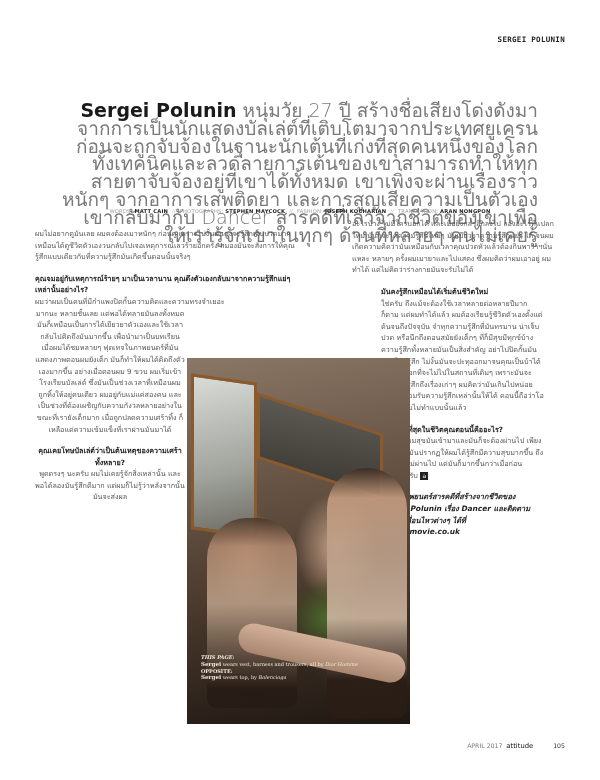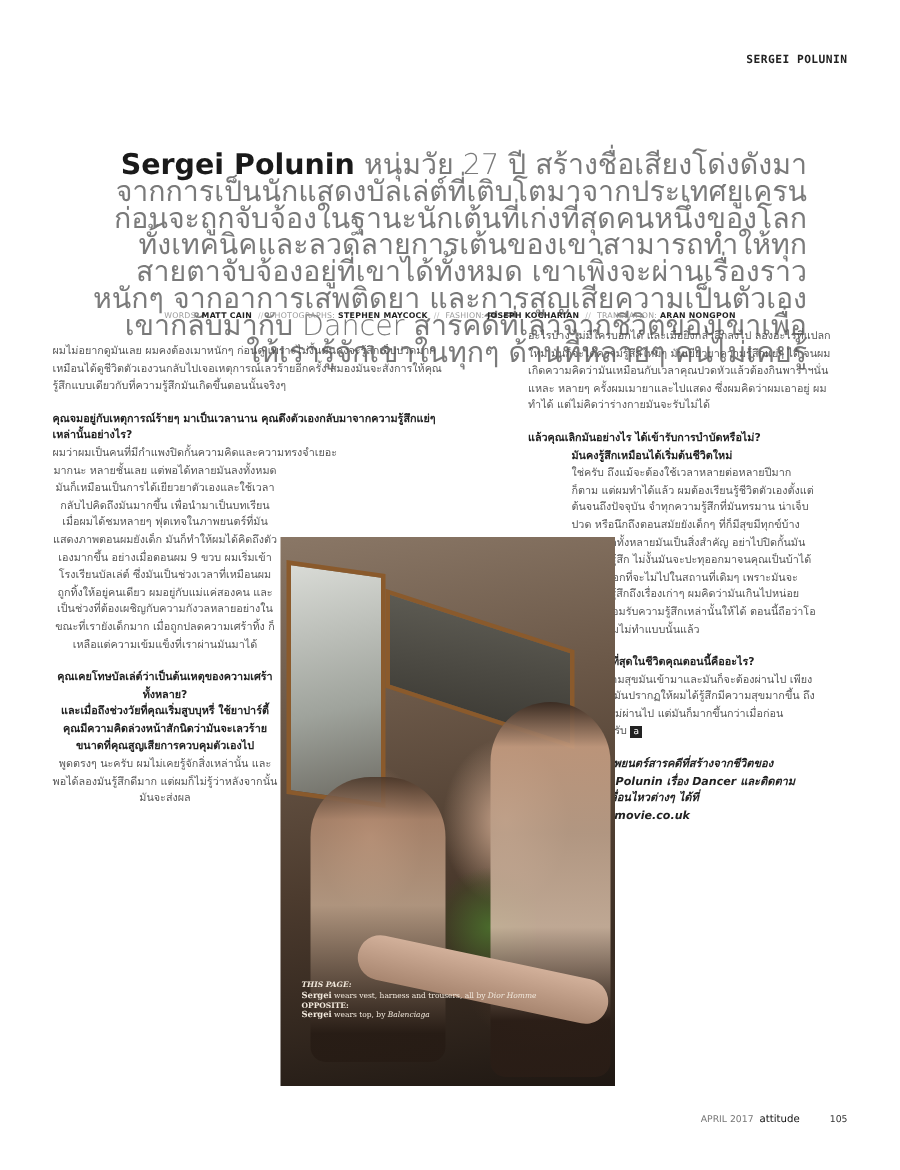--- a/index.html
+++ b/index.html
@@ -86,27 +86,25 @@
   <span class="sep">//</span>
   <span>TRANSLATION: </span><b>ARAN NONGPON</b>
 </div>
 
 <div class="col col-left">
   <div class="a">ผมไม่อยากดูมันเลย ผมคงต้องเมาหนักๆ ก่อนดู เพราะไม่งั้นมันคงจะรู้สึกเจ็บปวดมาก เหมือนได้ดูชีวิตตัวเองวนกลับไปเจอเหตุการณ์เลวร้ายอีกครั้ง สมองมันจะสั่งการให้คุณรู้สึกแบบเดียวกับที่ความรู้สึกมันเกิดขึ้นตอนนั้นจริงๆ</div>
   <div class="q">คุณจมอยู่กับเหตุการณ์ร้ายๆ มาเป็นเวลานาน คุณดึงตัวเองกลับมาจากความรู้สึกแย่ๆ เหล่านั้นอย่างไร?</div>
   <div>ผมว่าผมเป็นคนที่มีกำแพงปิดกั้นความคิดและความทรงจำเยอะ</div>
   <div class="a narrow">มากนะ หลายชั้นเลย แต่พอได้ทลายมันลงทั้งหมด มันก็เหมือนเป็นการได้เยียวยาตัวเองและใช้เวลากลับไปคิดถึงมันมากขึ้น เพื่อนำมาเป็นบทเรียน เมื่อผมได้ชมหลายๆ ฟุตเทจในภาพยนตร์ที่มันแสดงภาพตอนผมยังเด็ก มันก็ทำให้ผมได้คิดถึงตัวเองมากขึ้น อย่างเมื่อตอนผม 9 ขวบ ผมเริ่มเข้าโรงเรียนบัลเล่ต์ ซึ่งมันเป็นช่วงเวลาที่เหมือนผมถูกทิ้งให้อยู่คนเดียว ผมอยู่กับแม่แค่สองคน และเป็นช่วงที่ต้องเผชิญกับความกังวลหลายอย่างในขณะที่เรายังเด็กมาก เมื่อถูกปลดความเศร้าทิ้ง ก็เหลือแต่ความเข้มแข็งที่เราผ่านมันมาได้</div>
   <div class="q narrow">คุณเคยโทษบัลเล่ต์ว่าเป็นต้นเหตุของความเศร้าทั้งหลาย?</div>
-  <div class="q narrow">และเมื่อถึงช่วงวัยที่คุณเริ่มสูบบุหรี่ ใช้ยาปาร์ตี้ คุณมีความคิดล่วงหน้าสักนิดว่ามันจะเลวร้ายขนาดที่คุณสูญเสียการควบคุมตัวเองไป</div>
   <div class="a narrow">พูดตรงๆ นะครับ ผมไม่เคยรู้จักสิ่งเหล่านั้น และพอได้ลองมันรู้สึกดีมาก แต่ผมก็ไม่รู้ว่าหลังจากนั้นมันจะส่งผล</div>
 </div>
 
 <div class="col col-right">
   <div class="a">อะไรบ้าง ไม่มีใครบอกได้ และเมื่อยิ่งกล่ำลึกลงไป ลองอะไรที่แปลกใหม่ มันก็จะได้ความรู้สึกใหม่ๆ มันเยียวยาความรู้สึกแย่ๆ ได้ จนผมเกิดความคิดว่ามันเหมือนกับเวลาคุณปวดหัวแล้วต้องกินพาราฯนั่นแหละ หลายๆ ครั้งผมเมายาและไปแสดง ซึ่งผมคิดว่าผมเอาอยู่ ผมทำได้ แต่ไม่คิดว่าร่างกายมันจะรับไม่ได้</div>
-  <div class="q">แล้วคุณเลิกมันอย่างไร ได้เข้ารับการบำบัดหรือไม่?</div>
   <div class="q narrow-r">มันคงรู้สึกเหมือนได้เริ่มต้นชีวิตใหม่</div>
   <div class="a narrow-r">ใช่ครับ ถึงแม้จะต้องใช้เวลาหลายต่อหลายปีมากก็ตาม แต่ผมทำได้แล้ว ผมต้องเรียนรู้ชีวิตตัวเองตั้งแต่ต้นจนถึงปัจจุบัน จำทุกความรู้สึกที่มันทรมาน น่าเจ็บปวด หรือนึกถึงตอนสมัยยังเด็กๆ ที่ก็มีสุขมีทุกข์บ้าง ความรู้สึกทั้งหลายมันเป็นสิ่งสำคัญ อย่าไปปิดกั้นมัน รู้สึกก็คือรู้สึก ไม่งั้นมันจะปะทุออกมาจนคุณเป็นบ้าได้ ผมเคยเลือกที่จะไม่ไปในสถานที่เดิมๆ เพราะมันจะทำให้ผมรู้สึกถึงเรื่องเก่าๆ ผมคิดว่ามันเกินไปหน่อย เราต้องยอมรับความรู้สึกเหล่านั้นให้ได้ ตอนนี้ถือว่าโอเคมาก ผมไม่ทำแบบนั้นแล้ว</div>
   <div class="q narrow-r">ความสุขที่สุดในชีวิตคุณตอนนี้คืออะไร?</div>
   <div class="a narrow-r"><span>จริงๆ ความสุขมันเข้ามาและมันก็จะต้องผ่านไป เพียงแต่ตอนนี้มันปรากฏให้ผมได้รู้สึกมีความสุขมากขึ้น ถึงมันจะยังไม่ผ่านไป แต่มันก็มากขึ้นกว่าเมื่อก่อนแน่นอนครับ</span> <span class="end-mark">a</span></div>
   <div class="promo narrow-r">หาชมภาพยนตร์สารคดีที่สร้างจากชีวิตของ Sergei Polunin เรื่อง Dancer และติดตามความเคลื่อนไหวต่างๆ ได้ที่ dancermovie.co.uk</div>
 </div>
 
 <div class="photo">
   <div class="mirror1"></div>
   <div class="mirror2"></div>

